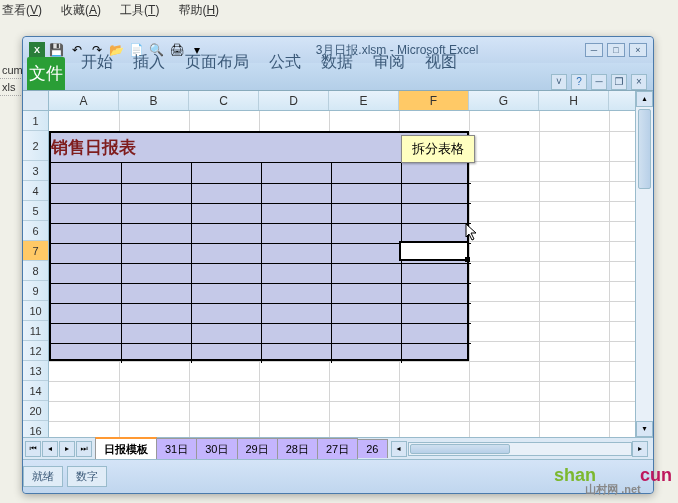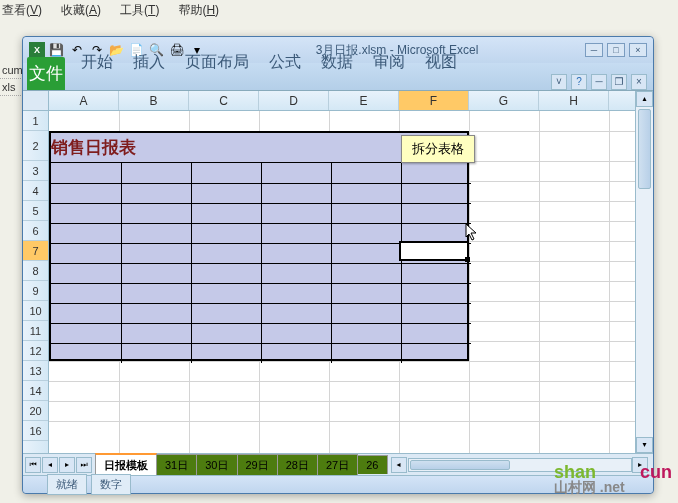--- a/index.html
+++ b/index.html
@@ -59,32 +59,32 @@
 .vscroll { width: 18px; background: #dce9f5; border-left: 1px solid #9bc; display: flex; flex-direction: column; }
 .vscroll .track { flex: 1; background: #e8f0f8; position: relative; }
 .vscroll .thumb { position: absolute; left: 2px; right: 2px; top: 2px; height: 80px; background: linear-gradient(90deg,#cfe0f0,#b8d0e8); border: 1px solid #9bc; border-radius: 2px; }
 .sbtn { height: 16px; background: #d8e6f5; border: 1px solid #9bc; font-size: 8px; text-align: center; line-height: 14px; }
 
 .sheet-bar { height: 22px; background: #dce9f5; display: flex; align-items: center; border-top: 1px solid #9bc; font-size: 11px; }
 .nav-btns { display: flex; padding: 0 2px; }
 .nav-btn { width: 16px; height: 16px; border: 1px solid #9bc; background: #d8e6f5; font-size: 8px; text-align: center; line-height: 14px; margin-right: 1px; cursor: pointer; }
 .sheet-tab { padding: 3px 8px; background: #fff; border: 1px solid #999; border-bottom: none; margin-right: -1px; cursor: pointer; font-size: 11px; }
 .sheet-tab.active { background: #fff; font-weight: bold; border-top: 2px solid #ff9933; }
-.sheet-tab.inactive { background: #4d7c0f; }
+.sheet-tab.inactive { background: #c4b5fd; }
 .hscroll { flex: 1; display: flex; align-items: center; margin: 0 4px; }
 .hscroll .htrack { flex: 1; height: 14px; background: #e8f0f8; border: 1px solid #9bc; position: relative; }
 .hscroll .hthumb { position: absolute; top: 1px; bottom: 1px; left: 1px; width: 100px; background: linear-gradient(#cfe0f0,#b8d0e8); border: 1px solid #9bc; border-radius: 2px; }
 
-.status-bar { height: 18px; background: linear-gradient(#d4e4f7,#c0d6ee); display: flex; align-items: center; padding: 0 24px; font-size: 11px; color: #3b5978; border-top: 1px solid #9bc; border-radius: 0 0 4px 4px; }
+.status-bar { height: 34px; background: linear-gradient(#d4e4f7,#c0d6ee); display: flex; align-items: center; padding: 0 0; font-size: 11px; color: #3b5978; border-top: 1px solid #9bc; border-radius: 0 0 4px 4px; }
 .status-item { padding: 2px 8px; border: 1px solid #9bc; background: #e0ecf7; margin-right: 4px; }
 
 .watermark { position: absolute; right: 6px; bottom: 6px; font-size: 18px; font-weight: bold; z-index: 200; pointer-events: none; }
 .watermark .s1 { color: #7cb82f; }
 .watermark .s2 { color: #be185d; margin-left: 44px; }
-.watermark .sub { font-size: 14px; color: #888; display: block; text-align: left; margin-top: -4px; }
+.watermark .sub { font-size: 11px; color: #888; display: block; text-align: center; margin-top: -4px; }
 </style>
 </head>
 <body>
 
 <div class="bg-menu">
   <span><span>查看</span>(<u>V</u>)</span>
   <span><span>收藏</span>(<u>A</u>)</span>
   <span><span>工具</span>(<u>T</u>)</span>
   <span><span>帮助</span>(<u>H</u>)</span>
 </div>

